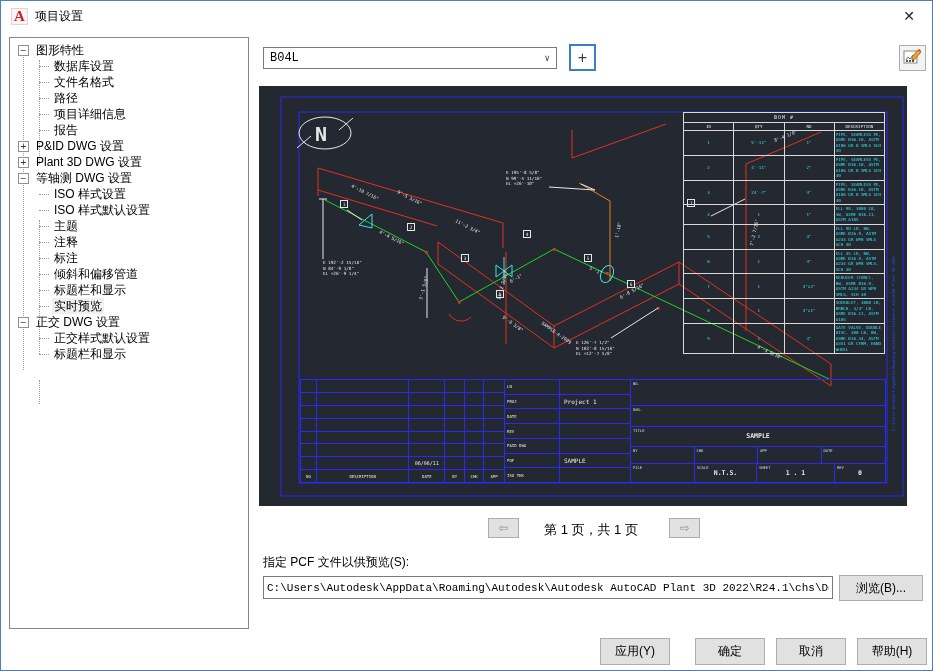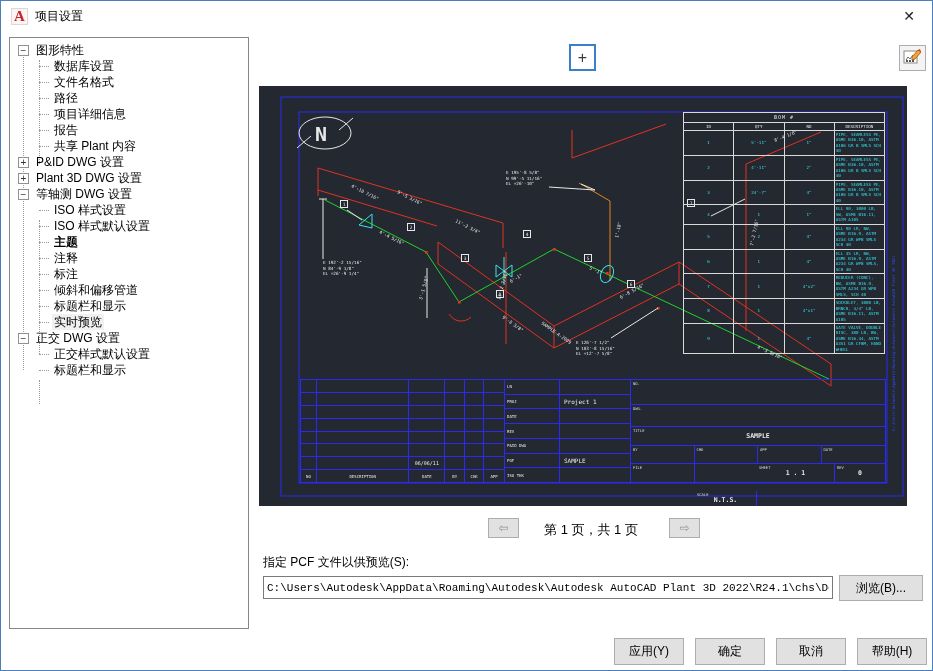--- a/index.html
+++ b/index.html
@@ -107,45 +107,41 @@
         <span class="tlabel">路径</span>
       </div>
       <div class="trow" style="padding-left: 29px;">
         <span class="leafdash"></span>
         <span class="tlabel">项目详细信息</span>
       </div>
       <div class="trow" style="padding-left: 29px;">
         <span class="leafdash"></span>
         <span class="tlabel">报告</span>
       </div>
-      <div class="trow" style="padding-left: 29px;">
-        <span class="leafdash"></span>
-        <span class="tlabel">共享 Plant 内容</span>
-      </div>
       <div class="trow" style="padding-left: 8px;">
         <span class="toggle">+</span>
         <span class="tlabel">P&amp;ID DWG 设置</span>
       </div>
       <div class="trow" style="padding-left: 8px;">
         <span class="toggle">+</span>
         <span class="tlabel">Plant 3D DWG 设置</span>
       </div>
       <div class="trow" style="padding-left: 8px;">
         <span class="toggle">−</span>
         <span class="tlabel">等轴测 DWG 设置</span>
       </div>
       <div class="trow" style="padding-left: 29px;">
         <span class="leafdash"></span>
         <span class="tlabel">ISO 样式设置</span>
       </div>
       <div class="trow" style="padding-left: 29px;">
         <span class="leafdash"></span>
         <span class="tlabel">ISO 样式默认设置</span>
       </div>
-      <div class="trow" style="padding-left: 29px; font-weight: bold;">
+      <div class="trow" style="padding-left: 29px;">
         <span class="leafdash"></span>
         <span class="tlabel">主题</span>
       </div>
       <div class="trow" style="padding-left: 29px;">
         <span class="leafdash"></span>
         <span class="tlabel">注释</span>
       </div>
       <div class="trow" style="padding-left: 29px;">
         <span class="leafdash"></span>
         <span class="tlabel">标注</span>
@@ -169,20 +165,24 @@
       <div class="trow" style="padding-left: 29px;">
         <span class="leafdash"></span>
         <span class="tlabel">正交样式默认设置</span>
       </div>
       <div class="trow" style="padding-left: 29px;">
         <span class="leafdash"></span>
         <span class="tlabel">标题栏和显示</span>
       </div>
     </div>
 
+  <div class="combo">
+    <span>B04L</span>
+    <span class="chev">∨</span>
+  </div>
   <button class="plusbtn">+</button>
   <button class="editbtn">
     <svg width="19" height="18" viewBox="0 0 19 18">
       <rect x="1" y="3" width="13" height="12" fill="#ffffff" stroke="#8a8a8a"></rect>
       <path d="M3 12 L5 9 L7 11 L10 7" stroke="#6a6a6a" fill="none"></path>
       <rect x="3" y="12" width="2" height="2" fill="#555"></rect>
         <rect x="6" y="12" width="2" height="2" fill="#555"></rect>
         <rect x="9" y="12" width="2" height="2" fill="#555"></rect>
       <path d="M9 9 L15 2 L18 4 L12 11 L9 12 Z" fill="#f2a33c" stroke="#b06a14"></path>
       <path d="M15 2 L18 4 L17 1 Z" fill="#d93025"></path>
@@ -497,21 +497,21 @@
                 <span class="tbr-lab">DATE</span>
               </div>
             </div>
           </div>
           <div class="tbr-row" style="height: 18px;">
             <div class="tbr-cells">
               <div class="tbr-cell" style="width: 64px;">
                 <span class="tbr-lab">FILE</span>
                 <div class="tbr-val"></div>
               </div>
-              <div class="tbr-cell" style="width: 62px; margin-top: 27px;">
+              <div class="tbr-cell" style="width: 62px;">
                 <span class="tbr-lab">SCALE</span>
                 <div class="tbr-val">N.T.S.</div>
               </div>
               <div class="tbr-cell" style="width: 78px;">
                 <span class="tbr-lab">SHEET</span>
                 <div class="tbr-val">1 . 1</div>
               </div>
               <div class="tbr-cell" style="width: 50px;">
                 <span class="tbr-lab">REV</span>
                 <div class="tbr-val">0</div>
@@ -525,17 +525,17 @@
   </div>
 
   <button class="btn navbtn" style="left:487px;">⇦</button>
   <span class="pagelabel">第 1 页，共 1 页</span>
   <button class="btn navbtn" style="left:668px;">⇨</button>
 
   <div class="pcflabel">指定 PCF 文件以供预览(S):</div>
   <input class="pcfinput" value="C:\Users\Autodesk\AppData\Roaming\Autodesk\Autodesk AutoCAD Plant 3D 2022\R24.1\chs\DefaultPr" style="">
   <button class="btn browsebtn">浏览(B)...</button>
 
-  <button class="btn footbtn" style="left:613px;">应用(Y)</button>
+  <button class="btn footbtn" style="left:599px;">应用(Y)</button>
   <button class="btn footbtn" style="left:694px;">确定</button>
   <button class="btn footbtn" style="left:775px;">取消</button>
   <button class="btn footbtn" style="left:856px;">帮助(H)</button>
 </div>
 
 </body></html>

